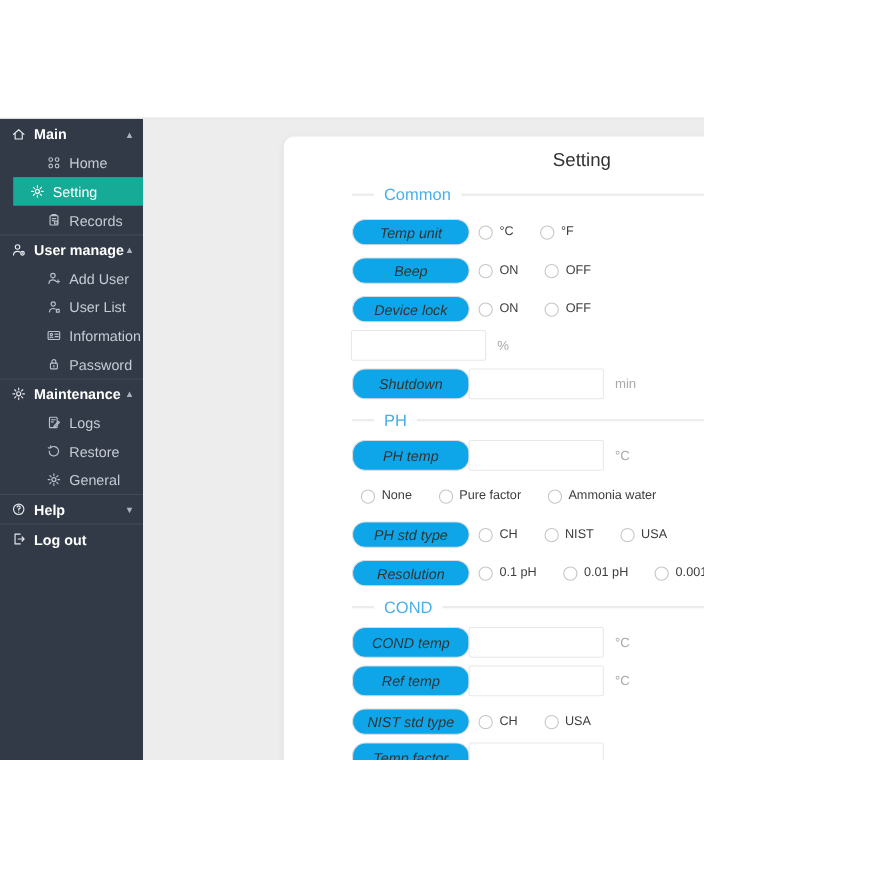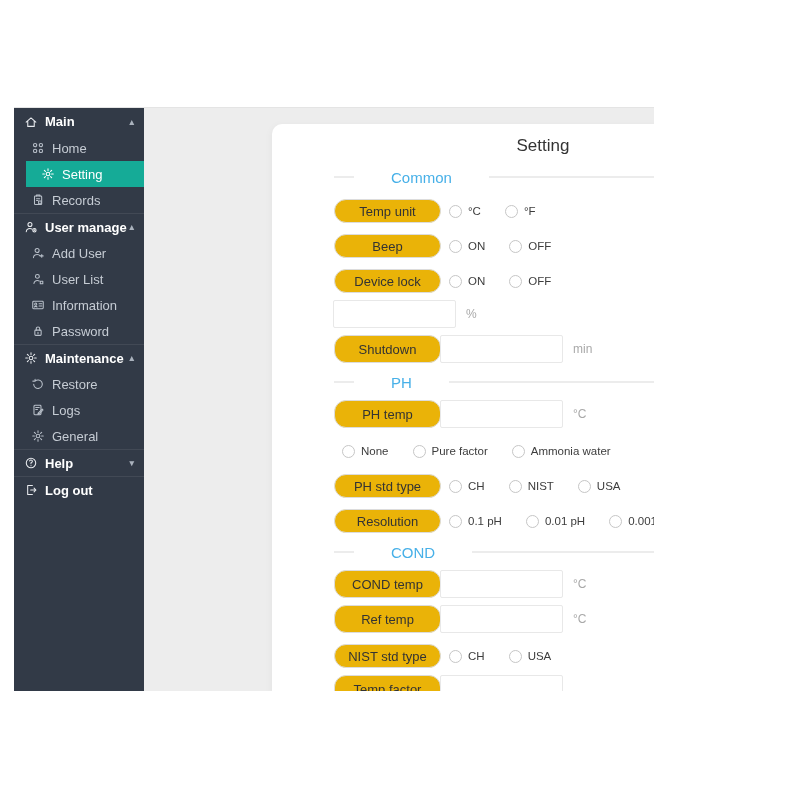--- a/index.html
+++ b/index.html
@@ -1,56 +1,56 @@
 <!DOCTYPE html>
 <html style="--accent: #15ab97; --section-blue: #47b0e8;"><head>
 <meta charset="utf-8">
 <style>
   * { margin:0; padding:0; box-sizing:border-box; }
   html,body { width:800px; height:800px; background:#fff; overflow:hidden;
               font-family:"Liberation Sans", sans-serif; }
 
   
-  .app-frame { position:absolute; top:107px; left:14px; width:640px; height:584px;
+  .app-frame { position:absolute; top:107px; left:0; width:640px; height:584px;
                background:#ededed; overflow:hidden; border-top:1px solid #e4e4e4; }
 
   
   .sidebar { position:absolute; top:0; left:0; width:130px; height:100%;
              background:#323a47; color:#c6ccd4; font-size:13px; }
   .side-group { display:flex; align-items:center; height:27px; padding-left:10px;
                 color:#ffffff; font-weight:600; font-size:13px; cursor:pointer; }
   .side-group.bordered { border-top:1px solid rgba(255,255,255,0.08); }
   .side-group .g-icon { display:inline-flex; width:15px; margin-right:6px; color:#e8eaee; }
   .side-group .g-arrow { margin-left:auto; margin-right:10px; font-size:9px; color:#aab2bd; }
-  .side-item { display:flex; align-items:center; height:26px; padding-left:17px;
+  .side-item { display:flex; align-items:center; height:26px; padding-left:42px;
                color:#c6ccd4; font-size:13px; cursor:pointer; }
   .side-item .i-icon { display:inline-flex; width:14px; margin-right:7px; color:#b9c0ca; }
   .side-item.active { background:var(--accent); color:#fff; margin-left:12px;
                       padding-left:15px; }
   .side-item.active .i-icon { color:#fff; }
 
   
   .card { position:absolute; top:16px; left:258px; width:542px; height:568px;
           background:#ffffff; border-radius:10px 0 0 0;
           box-shadow:0 2px 8px rgba(0,0,0,0.05); overflow:hidden; }
   .card-title { text-align:center; padding-top:10px; font-size:17px; line-height:24px;
                 font-weight:500; color:#333; }
   .form { padding:0 58px 0 62px; }
 
-  .section-hd { display:flex; align-items:center; margin-top:8px; height:22px;gap:28px; }
+  .section-hd { display:flex; align-items:center; margin-top:8px; height:22px; }
   .section-hd .dash { width:20px; height:2px; background:#ececec; margin-right:9px; }
   .section-hd .s-label { color:var(--section-blue); font-size:15px; white-space:nowrap; }
   .section-hd .line { flex:1; height:2px; background:#ececec; margin-left:9px; }
 
   .row { display:flex; align-items:stretch; }
   .row.radio-row { margin-top:11px; height:24px; }
   .row.input-row { margin-top:7px; height:28px; }
   .field-label { width:107px; border:1px solid #dcdcdc; border-radius:12px;
-                 background:#eab308; display:flex; align-items:center; justify-content:center;
-                 font-size:13px; color:#333; flex:none; }
+                 background:#0ea5e9; display:flex; align-items:center; justify-content:center;
+                 font-size:13px; color:#333; flex:none;font-style:italic; }
   .field-input { width:123px; border:1px solid #e8e8e8; border-radius:2px; background:#fff;
                  margin-left:-1px; font-size:13px; color:#333; padding:0 8px; outline:none;
                  font-family:"Liberation Sans", sans-serif; flex:none; }
   .unit { align-self:center; margin-left:10px; font-size:12px; color:#a9a9a9; }
 
   .radios { display:flex; align-items:center; margin-left:8px; }
   .radio-opt { display:flex; align-items:center; margin-right:24px; cursor:pointer; }
   .radio-circle { width:13px; height:13px; border:1.5px solid #c6c6c6; border-radius:50%;
                   background:#fff; flex:none; }
   .radio-text { margin-left:6px; font-size:11.5px; color:#3d3d3d; white-space:nowrap; }
@@ -157,33 +157,33 @@
             <circle cx="8" cy="8" r="2.1"></circle>
             <path d="M8 2v1.9M8 12.1V14M2 8h1.9M12.1 8H14M3.8 3.8l1.3 1.3M10.9 10.9l1.3 1.3M12.2 3.8l-1.3 1.3M5.1 10.9l-1.3 1.3"></path>
           </svg>
         </span>
         <span>Maintenance</span>
         <span class="g-arrow">▴</span>
       </div>
       <div class="side-item">
         <span class="i-icon">
           <svg class="icon" width="14" height="14" viewBox="0 0 16 16" fill="none" stroke="currentColor" stroke-width="1.2" stroke-linecap="round" stroke-linejoin="round">
-            <path d="M3.1 8.2a4.9 4.9 0 1 0 1.5-3.5M4.7 2.5l-.2 2.4-2.4-.2"></path>
-          </svg>
-        </span>
-        <span>Restore</span>
-      </div>
-      <div class="side-item">
-        <span class="i-icon">
-          <svg class="icon" width="14" height="14" viewBox="0 0 16 16" fill="none" stroke="currentColor" stroke-width="1.2" stroke-linecap="round" stroke-linejoin="round">
             <rect x="3.4" y="2.6" width="8" height="10.8" rx="1"></rect>
             <path d="M5.4 5.2h4M5.4 7.4h2M8.2 11.6l4.6-4.6 1 1-4.6 4.6-1.4.4z"></path>
           </svg>
         </span>
         <span>Logs</span>
+      </div>
+      <div class="side-item">
+        <span class="i-icon">
+          <svg class="icon" width="14" height="14" viewBox="0 0 16 16" fill="none" stroke="currentColor" stroke-width="1.2" stroke-linecap="round" stroke-linejoin="round">
+            <path d="M3.1 8.2a4.9 4.9 0 1 0 1.5-3.5M4.7 2.5l-.2 2.4-2.4-.2"></path>
+          </svg>
+        </span>
+        <span>Restore</span>
       </div>
       <div class="side-item">
         <span class="i-icon">
           <svg class="icon" width="14" height="14" viewBox="0 0 16 16" fill="none" stroke="currentColor" stroke-width="1.2" stroke-linecap="round" stroke-linejoin="round">
             <circle cx="8" cy="8" r="2.1"></circle>
             <path d="M8 2v1.9M8 12.1V14M2 8h1.9M12.1 8H14M3.8 3.8l1.3 1.3M10.9 10.9l1.3 1.3M12.2 3.8l-1.3 1.3M5.1 10.9l-1.3 1.3"></path>
           </svg>
         </span>
         <span>General</span>
       </div>

